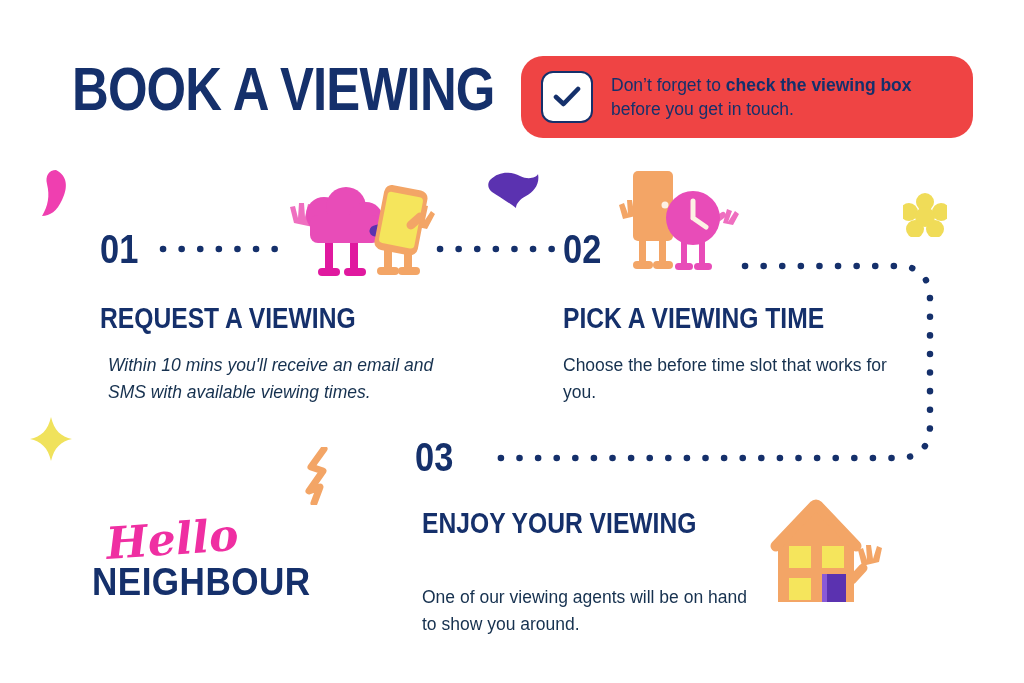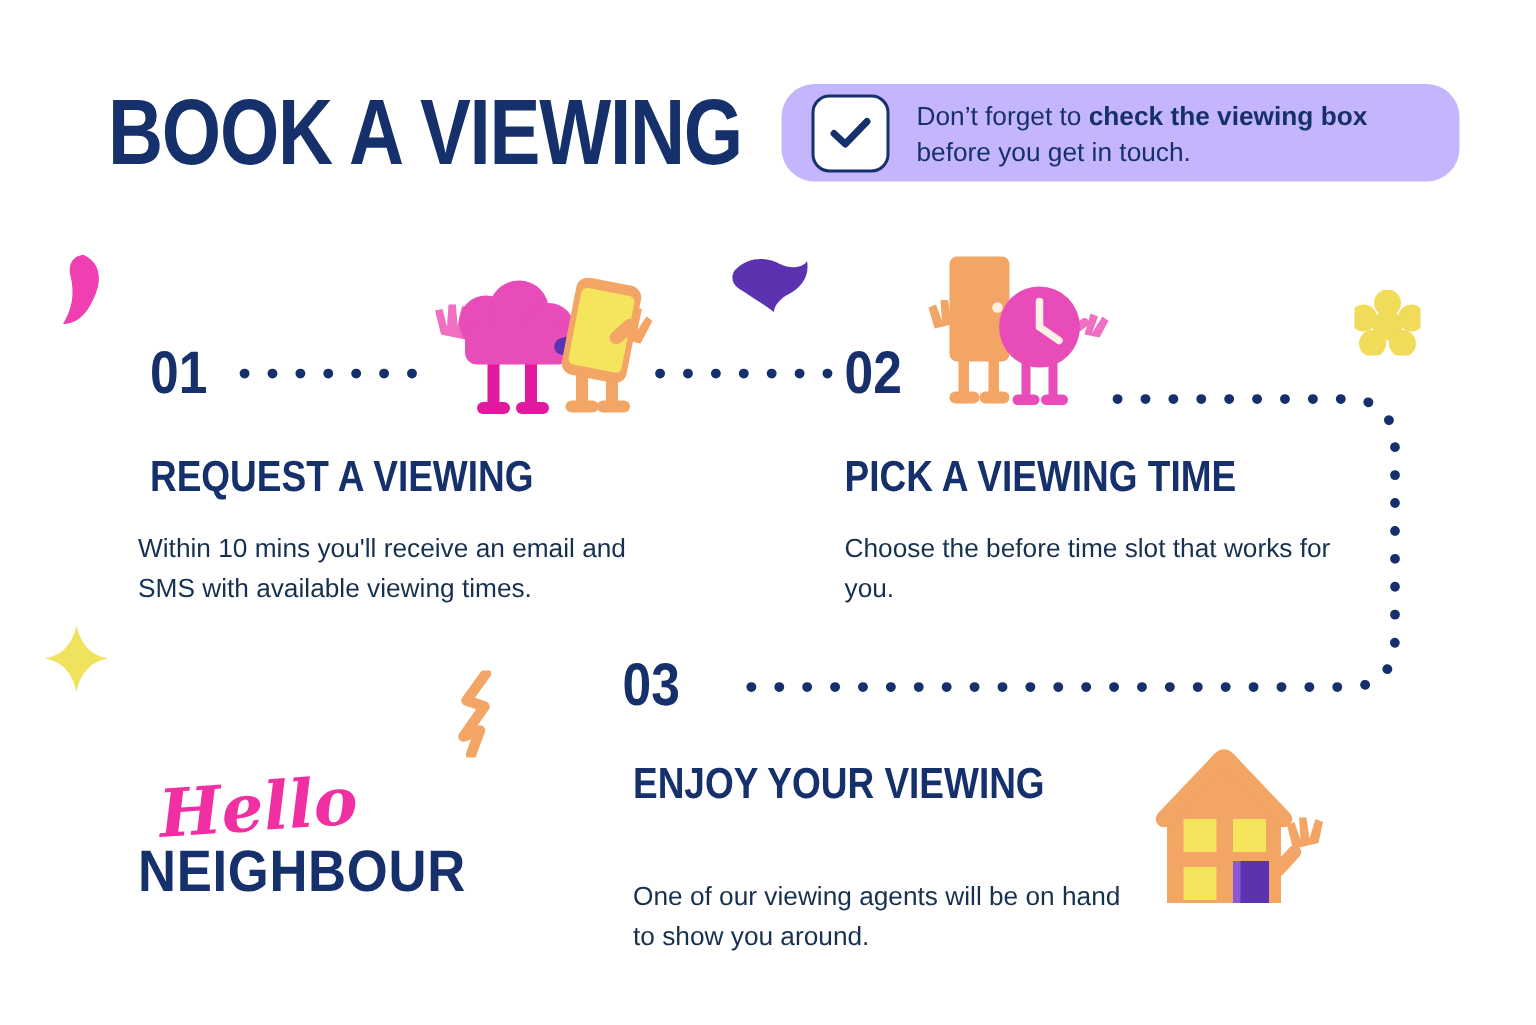--- a/index.html
+++ b/index.html
@@ -34,22 +34,22 @@
     transform: scaleX(0.82);
     transform-origin: left top;
     white-space: nowrap;
   }
 
   
   #notice-banner {
     left: 521px;
     top: 56px;
     width: 452px;
-    height: 65px;
-    background: #c4b5fd;
+    height: 82px;
+    background: #ef4444;
     border-radius: 22px;
     display: flex;
     align-items: center;
     box-sizing: border-box;
     padding: 0 20px;
   }
   #checkbox-icon {
     width: 48px;
     height: 48px;
     min-width: 48px;
@@ -210,21 +210,21 @@
 
     <g transform="rotate(11 120 35)">
       <rect x="99" y="2" width="44" height="66" rx="8" fill="#f3a566"></rect>
       <rect x="103" y="9" width="36" height="52" rx="4" fill="#f5e55c"></rect>
     </g>
 
     <path d="M140 32 L131 40" stroke="#f3a566" stroke-width="9" stroke-linecap="round" fill="none"></path>
   </svg>
 
   <div class="abs step-head" style="left:100px;top:303px;">REQUEST A VIEWING</div>
-  <div class="abs step-body" style="left:92px;top:352px;">Within 10 mins you'll receive an email and SMS with available viewing times.</div>
+  <div class="abs step-body" style="left:108px;top:352px;font-style:italic;">Within 10 mins you'll receive an email and SMS with available viewing times.</div>
 
   <div class="abs step-num" style="left:563px;top:229px;">02</div>
 
   <svg class="abs" style="left:615px;top:165px;" width="128" height="112">
 
     <path d="M8 54 L4 40 L9 38 L13 49 L12 35 L17 35 L19 48 L22 36 L27 37 L25 50 Z" fill="#f3a566"></path>
 
     <rect x="24" y="72" width="7" height="28" fill="#f3a566"></rect>
     <rect x="44" y="72" width="7" height="28" fill="#f3a566"></rect>
     <rect x="18" y="96" width="20" height="8" rx="4" fill="#f3a566"></rect>

